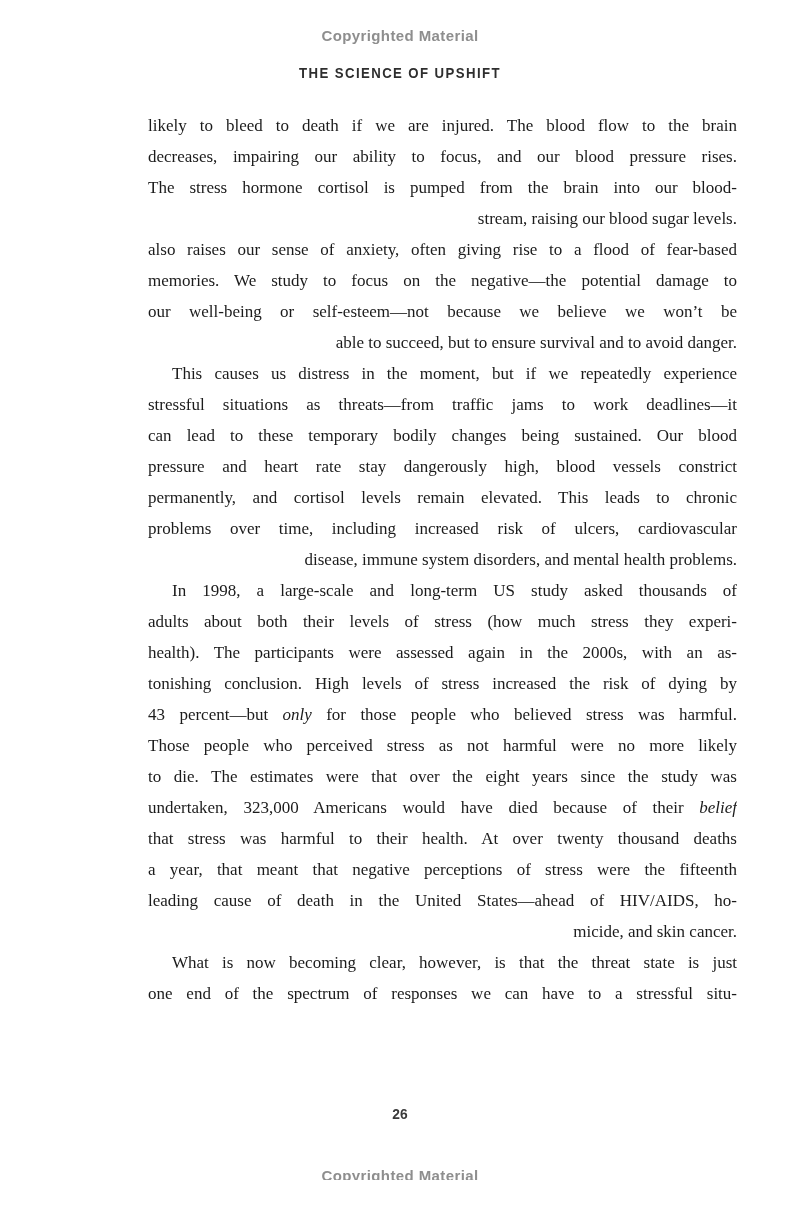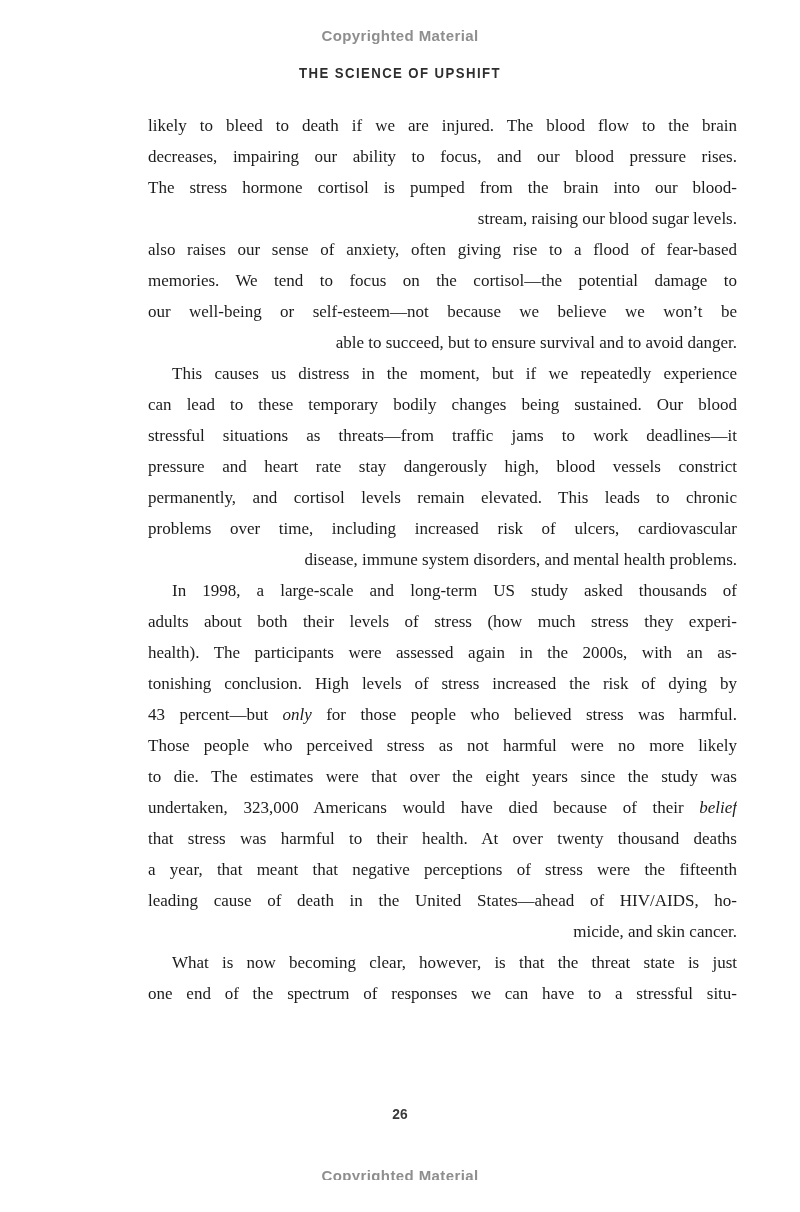--- a/index.html
+++ b/index.html
@@ -80,28 +80,28 @@
 
   <div class="body-text">
       <div>
         <div class="pline"><span>likely to bleed to death if we are injured. The blood flow to the brain</span></div>
         <div class="pline"><span>decreases, impairing our ability to focus, and our blood pressure rises.</span></div>
         <div class="pline"><span>The stress hormone cortisol is pumped from the brain into our blood-</span></div>
         <div class="pline last"><span>stream, raising our blood sugar levels.</span></div>
       </div>
       <div>
         <div class="pline"><span>also raises our sense of anxiety, often giving rise to a flood of fear-based</span></div>
-        <div class="pline"><span>memories. We tend to focus on the cortisol—the potential damage to</span></div>
+        <div class="pline"><span>memories. We study to focus on the negative—the potential damage to</span></div>
         <div class="pline"><span>our well-being or self-esteem—not because we believe we won’t be</span></div>
         <div class="pline last"><span>able to succeed, but to ensure survival and to avoid danger.</span></div>
       </div>
       <div>
         <div class="pline indent"><span>This causes us distress in the moment, but if we repeatedly experience</span></div>
+        <div class="pline"><span>stressful situations as threats—from traffic jams to work deadlines—it</span></div>
         <div class="pline"><span>can lead to these temporary bodily changes being sustained. Our blood</span></div>
-        <div class="pline"><span>stressful situations as threats—from traffic jams to work deadlines—it</span></div>
         <div class="pline"><span>pressure and heart rate stay dangerously high, blood vessels constrict</span></div>
         <div class="pline"><span>permanently, and cortisol levels remain elevated. This leads to chronic</span></div>
         <div class="pline"><span>problems over time, including increased risk of ulcers, cardiovascular</span></div>
         <div class="pline last"><span>disease, immune system disorders, and mental health problems.</span></div>
       </div>
       <div>
         <div class="pline indent"><span>In 1998, a large-scale and long-term US study asked thousands of</span></div>
         <div class="pline"><span>adults about both their levels of stress (how much stress they experi-</span></div>
         <div class="pline"><span>health). The participants were assessed again in the 2000s, with an as-</span></div>
         <div class="pline"><span>tonishing conclusion. High levels of stress increased the risk of dying by</span></div>

